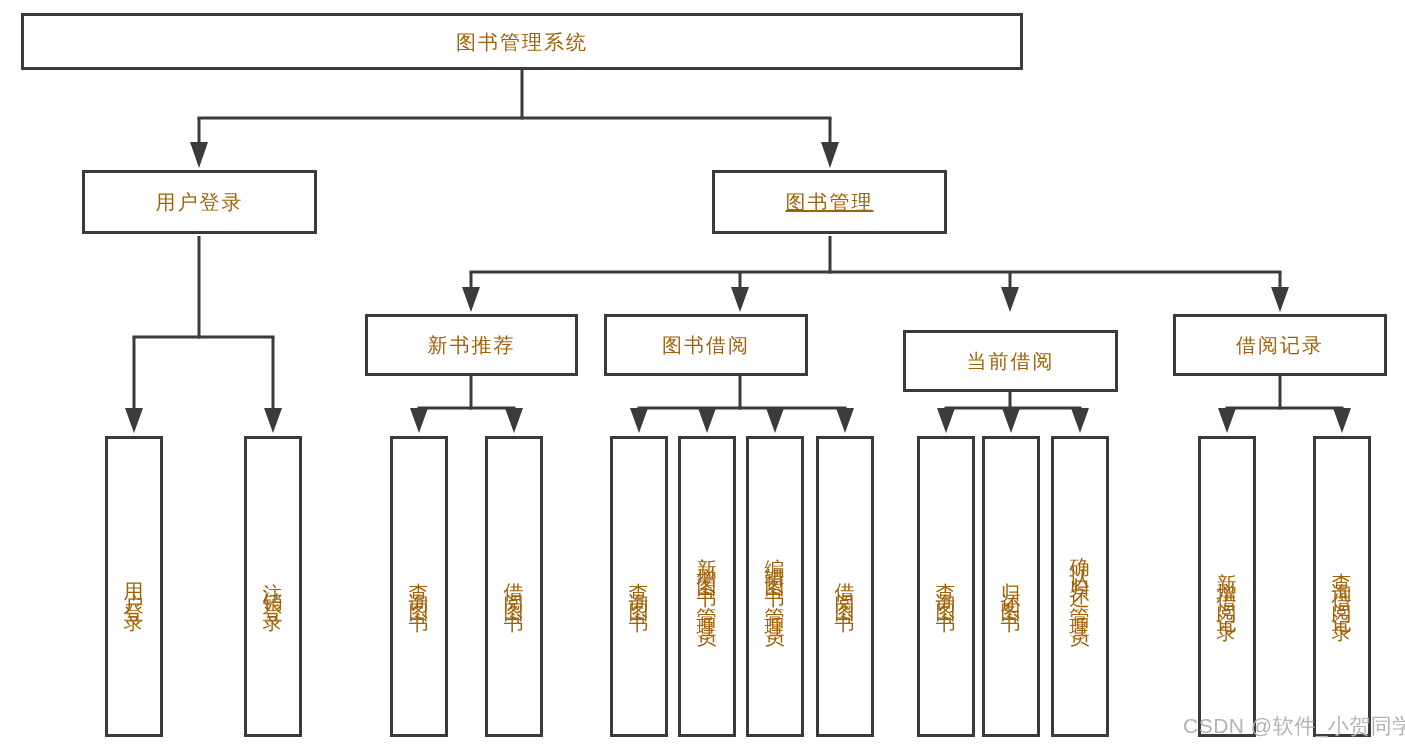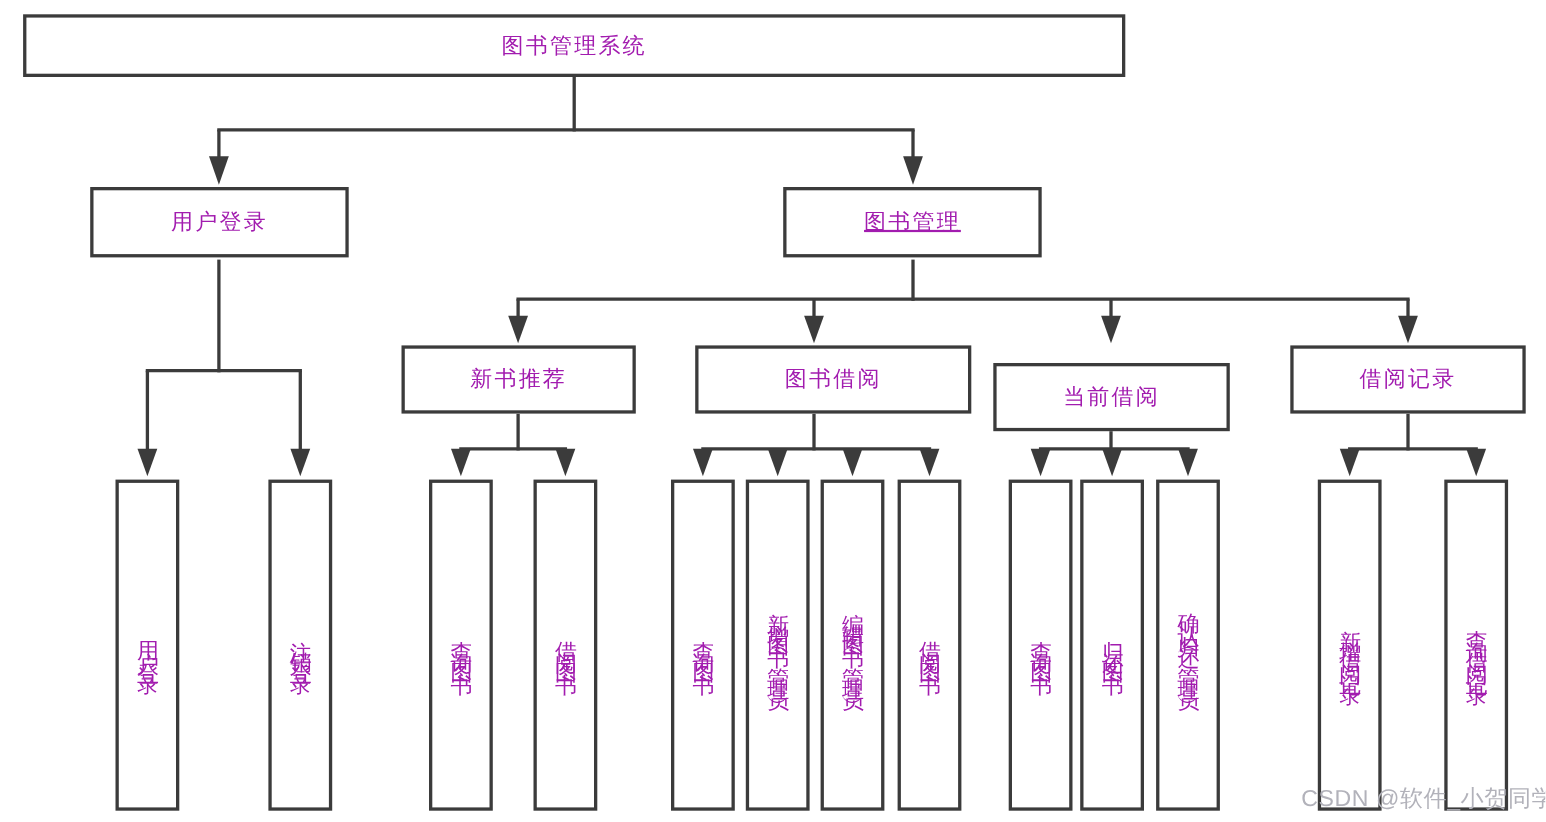--- a/index.html
+++ b/index.html
@@ -17,21 +17,21 @@
     width: 1405px; height: 747px;
   }
   .node {
     position: absolute;
     box-sizing: border-box;
     background: #ffffff;
     border: 3px solid #3b3b3b;
     display: flex;
     align-items: center;
     justify-content: center;
-    color: #a21caf;
+    color: #a16207;
   }
   .node .lbl {
     font-size: 20px;
     letter-spacing: 2px;
     white-space: nowrap;
     line-height: 1;
   }
   .node.v .lbl {
     writing-mode: vertical-rl;
     letter-spacing: 10px;
@@ -118,21 +118,21 @@
   <div class="node" style="left:82px; top:170px; width:235px; height:64px;">
     <span class="lbl">用户登录</span>
   </div>
   <div class="node" style="left:712px; top:170px; width:235px; height:64px;text-decoration:underline;">
     <span class="lbl">图书管理</span>
   </div>
 
   <div class="node" style="left:365px; top:314px; width:213px; height:62px;text-align:center;">
     <span class="lbl">新书推荐</span>
   </div>
-  <div class="node" style="left:632px; top:314px; width:251px; height:62px;">
+  <div class="node" style="left:604px; top:314px; width:204px; height:62px;">
     <span class="lbl">图书借阅</span>
   </div>
   <div class="node" style="left:903px; top:330px; width:215px; height:62px;">
     <span class="lbl">当前借阅</span>
   </div>
   <div class="node" style="left:1173px; top:314px; width:214px; height:62px;">
     <span class="lbl">借阅记录</span>
   </div>
 
   <div class="node v" style="left:105px; top:436px; width:58px; height:301px;">

